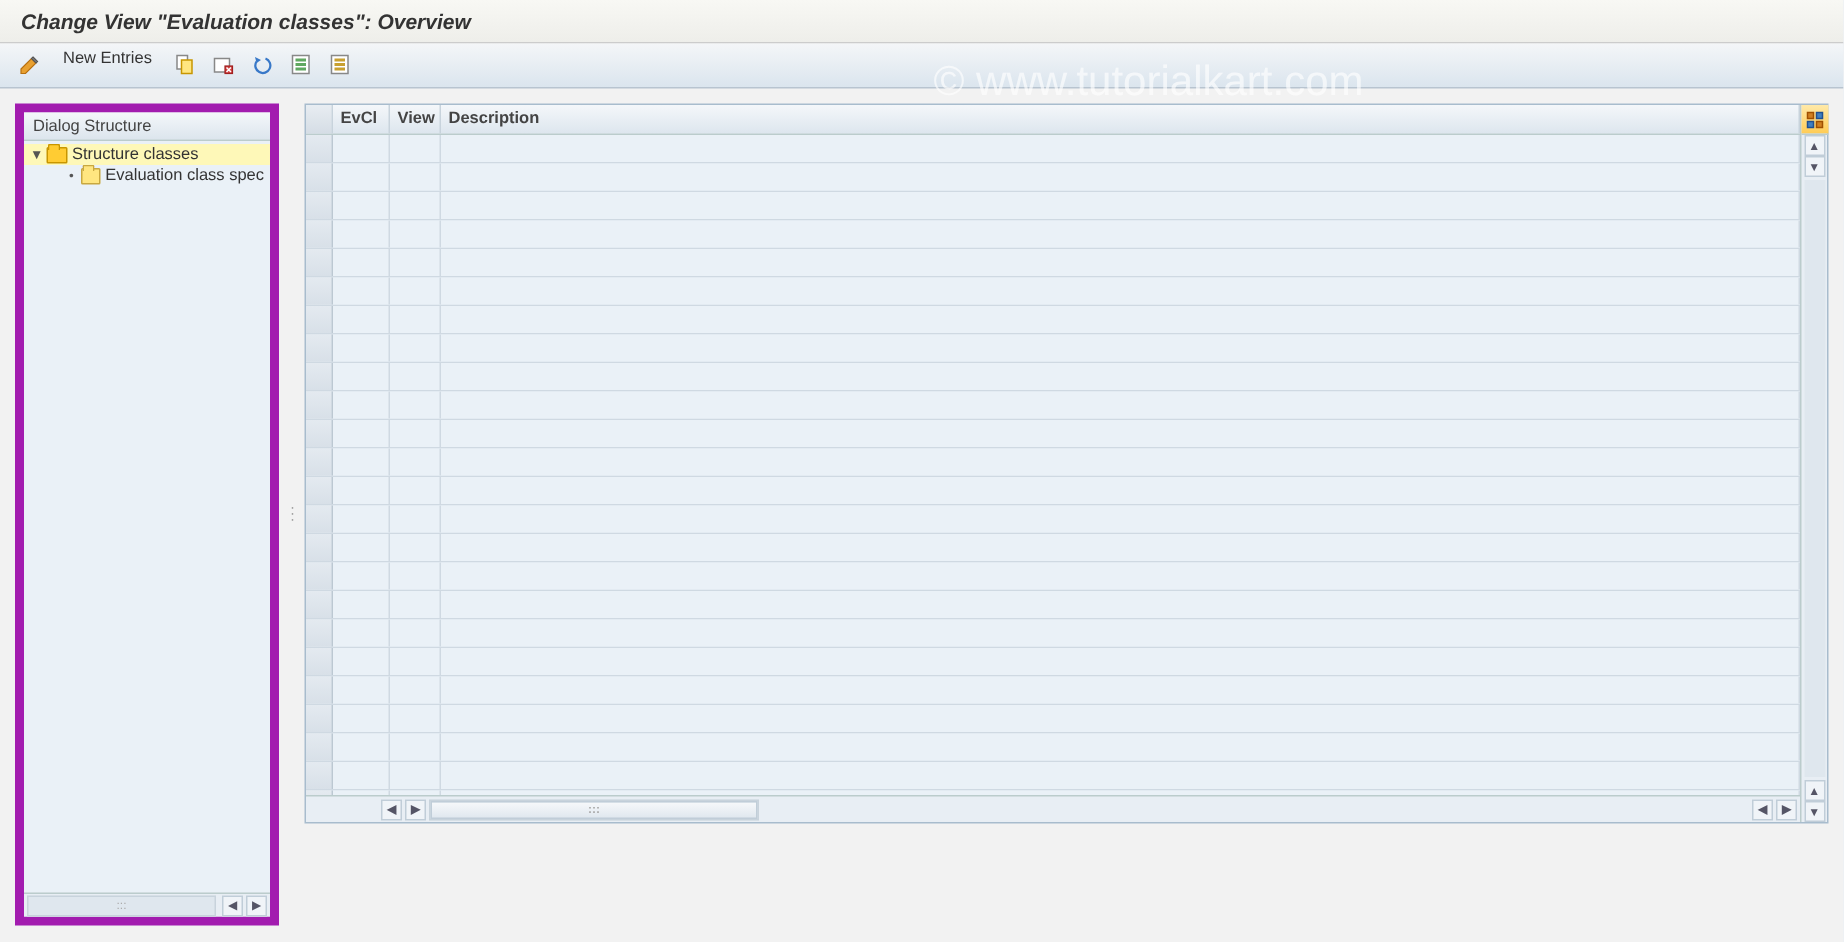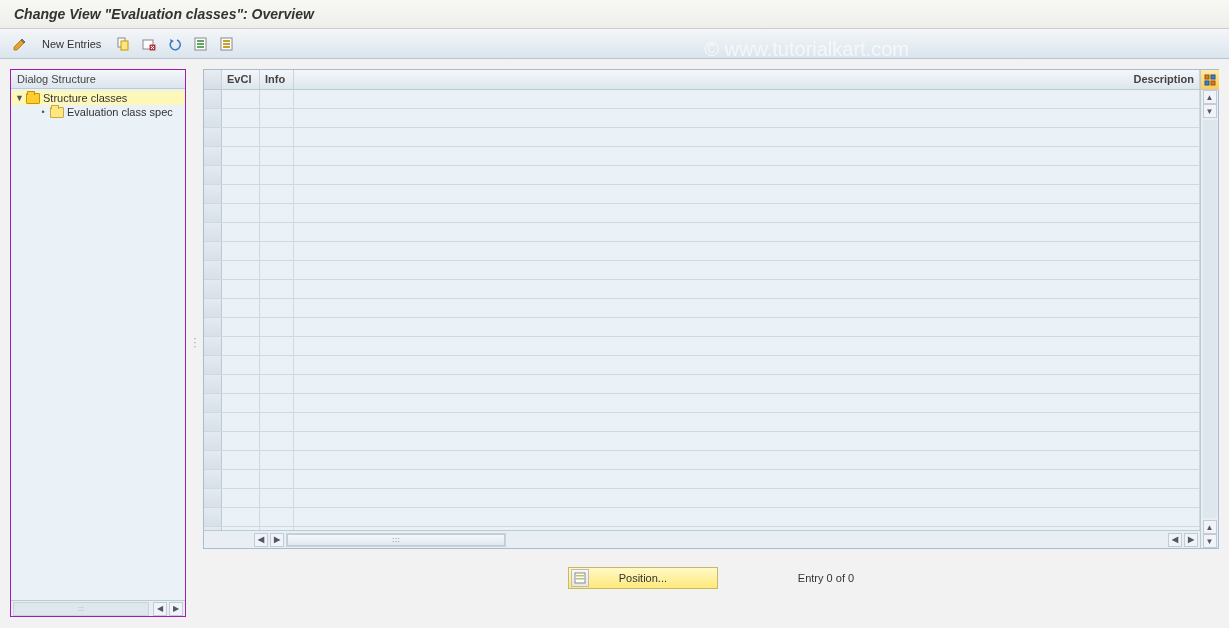--- a/index.html
+++ b/index.html
@@ -20,51 +20,50 @@
     font-style: italic;
     font-weight: bold;
     font-size: 14px;
     color: #333;
   }
   .toolbar {
     background: linear-gradient(to bottom, #f4f6f8, #dbe5ee);
     border-bottom: 1px solid #b8c4d0;
     padding: 4px 10px;
     display: flex;
-    align-items: center;
     gap: 6px;
     height: 30px;
   }
   .tb-btn {
     width: 20px; height: 20px;
     display: inline-flex; align-items: center; justify-content: center;
     border-radius: 2px;
     cursor: pointer;
   }
   .tb-text { font-size: 11px; color: #333; padding: 0 6px; cursor: pointer; }
   .watermark {
     position: absolute;
     top: 38px; right: 320px;
-    font-size: 20px;
+    font-size: 28px;
     color: #fff;
     opacity: 0.65;
     font-weight: normal;
     font-family: Arial, sans-serif;
     pointer-events: none;
     z-index: 100;
   }
   .content {
     display: flex;
     padding: 10px;
     gap: 6px;
     height: calc(100% - 60px);
   }
   .panel {
     background: #eaf1f7;
-    border: 1px solid #a21caf;
+    border: 6px solid #a21caf;
   }
   .left-panel {
     width: 176px;
     display: flex;
     flex-direction: column;
   }
   .panel-header {
     background: linear-gradient(to bottom, #f4f7fa, #dce5ed);
     border-bottom: 1px solid #bcc;
     padding: 3px 6px;
@@ -114,21 +113,21 @@
   .th {
     border-right: 1px solid #c8d3dc;
     padding: 3px 5px;
     font-size: 11px;
     color: #444;
     overflow: hidden;
   }
   .th-sel { width: 18px; background: linear-gradient(to bottom, #e8edf2, #d5dde5);}
   .th-evcl { width: 38px; }
   .th-info { width: 34px; }
-  .th-desc { flex: 1; text-align: right; }
+  .th-desc { flex: 1; }
   .tbody { flex: 1; overflow: hidden; }
   .trow {
     display: flex;
     height: 19px;
     border-bottom: 1px solid #cfd9e2;
   }
   .td {
     border-right: 1px solid #cfd9e2;
     background: #eaf1f7;
   }
@@ -271,21 +270,21 @@
   <div class="splitter">
     <span class="splitter-dots">·<br>·<br>·</span>
   </div>
 
   <div class="right-area">
     <div class="table-wrap">
       <div class="table-main">
         <div class="thead">
           <div class="th th-sel"></div>
           <div class="th th-evcl">EvCl</div>
-          <div class="th th-info">Info</div>
+          <div class="th th-info">View</div>
           <div class="th th-desc">Description</div>
         </div>
         <div class="tbody" id="tbody">
             <div class="trow">
               <div class="td td-sel"></div>
               <div class="td td-evcl"></div>
               <div class="td td-info"></div>
               <div class="td td-desc"></div>
             </div>
             <div class="trow">
@@ -449,28 +448,15 @@
             </svg>
         </div>
         <span class="arrow-btn">▲</span>
         <span class="arrow-btn">▼</span>
         <div class="vtrack"></div>
         <span class="arrow-btn">▲</span>
         <span class="arrow-btn">▼</span>
       </div>
     </div>
 
-    <div class="footer-row">
-      <div class="position-btn">
-        <div class="icon-box">
-          <svg width="12" height="12" viewBox="0 0 12 12">
-              <rect x="1" y="1" width="10" height="10" fill="#fff" stroke="#888"></rect>
-              <rect x="2" y="3" width="8" height="1.5" fill="#c8c060"></rect>
-              <rect x="2" y="6" width="8" height="1.5" fill="#a8c880"></rect>
-            </svg>
-        </div>
-        <span>Position...</span>
-      </div>
-      <div class="entry-text">Entry 0 of 0</div>
-    </div>
   </div>
 
 </div>
 
 </body></html>

